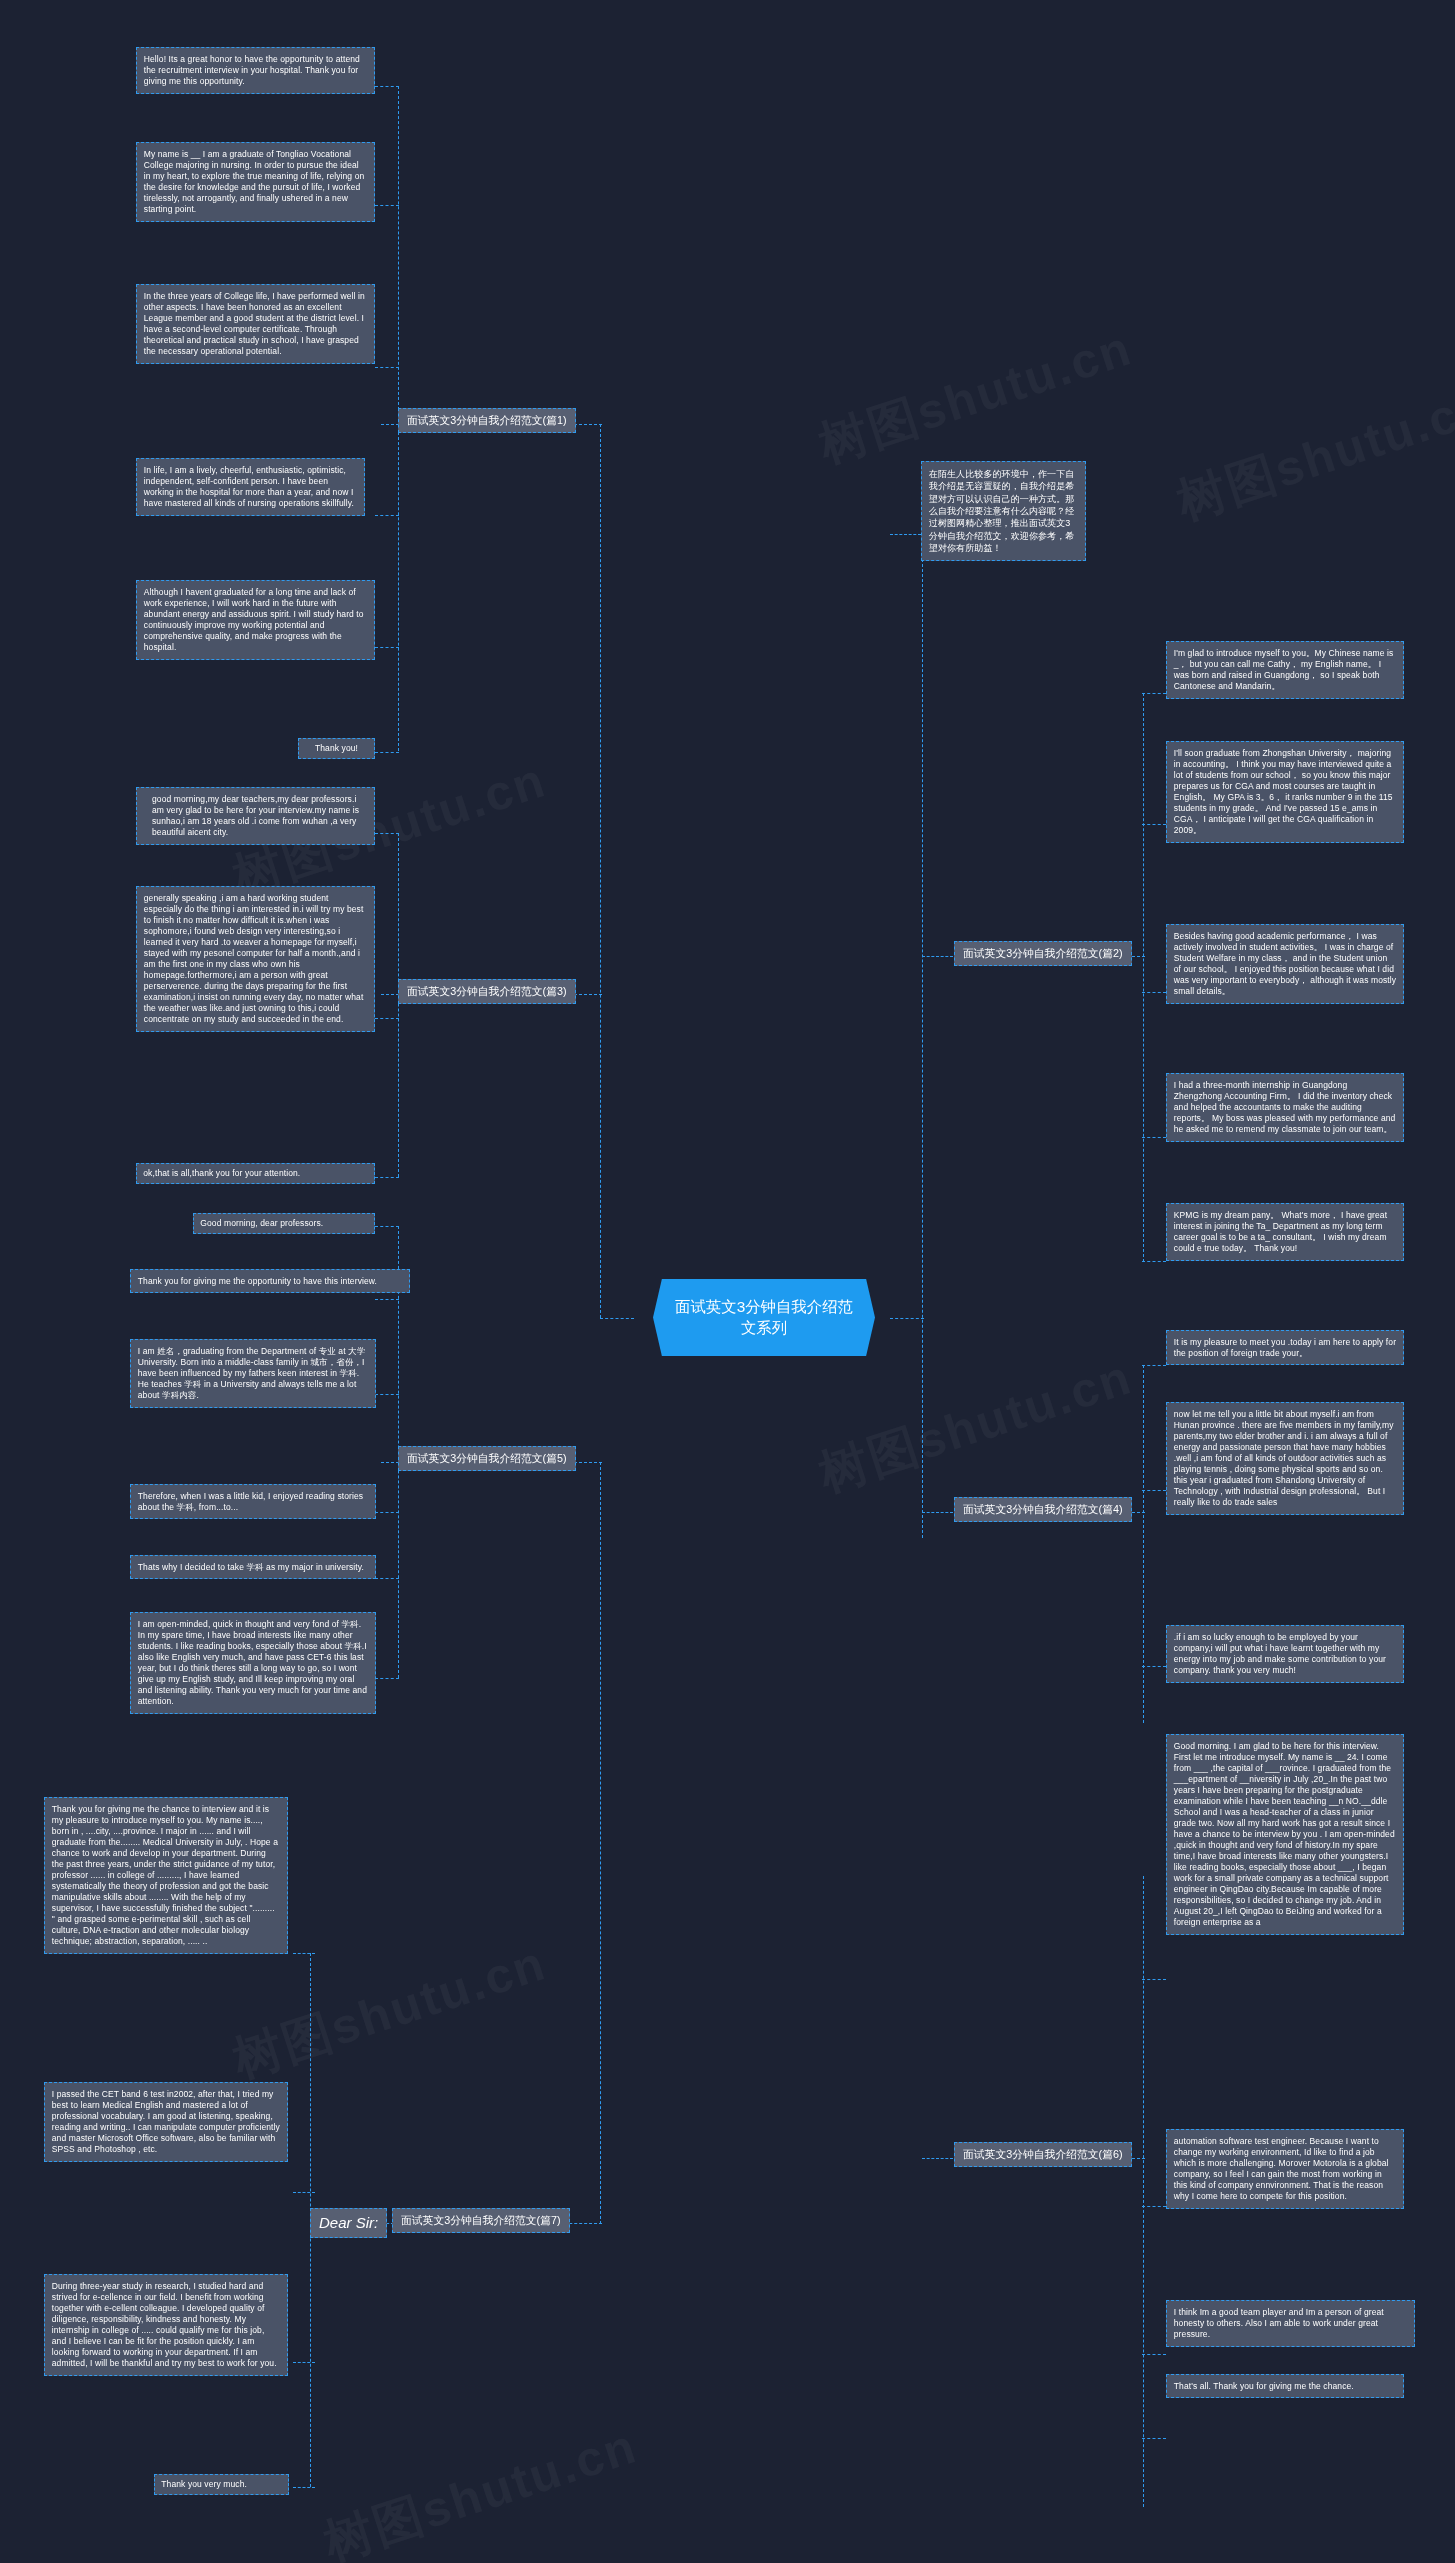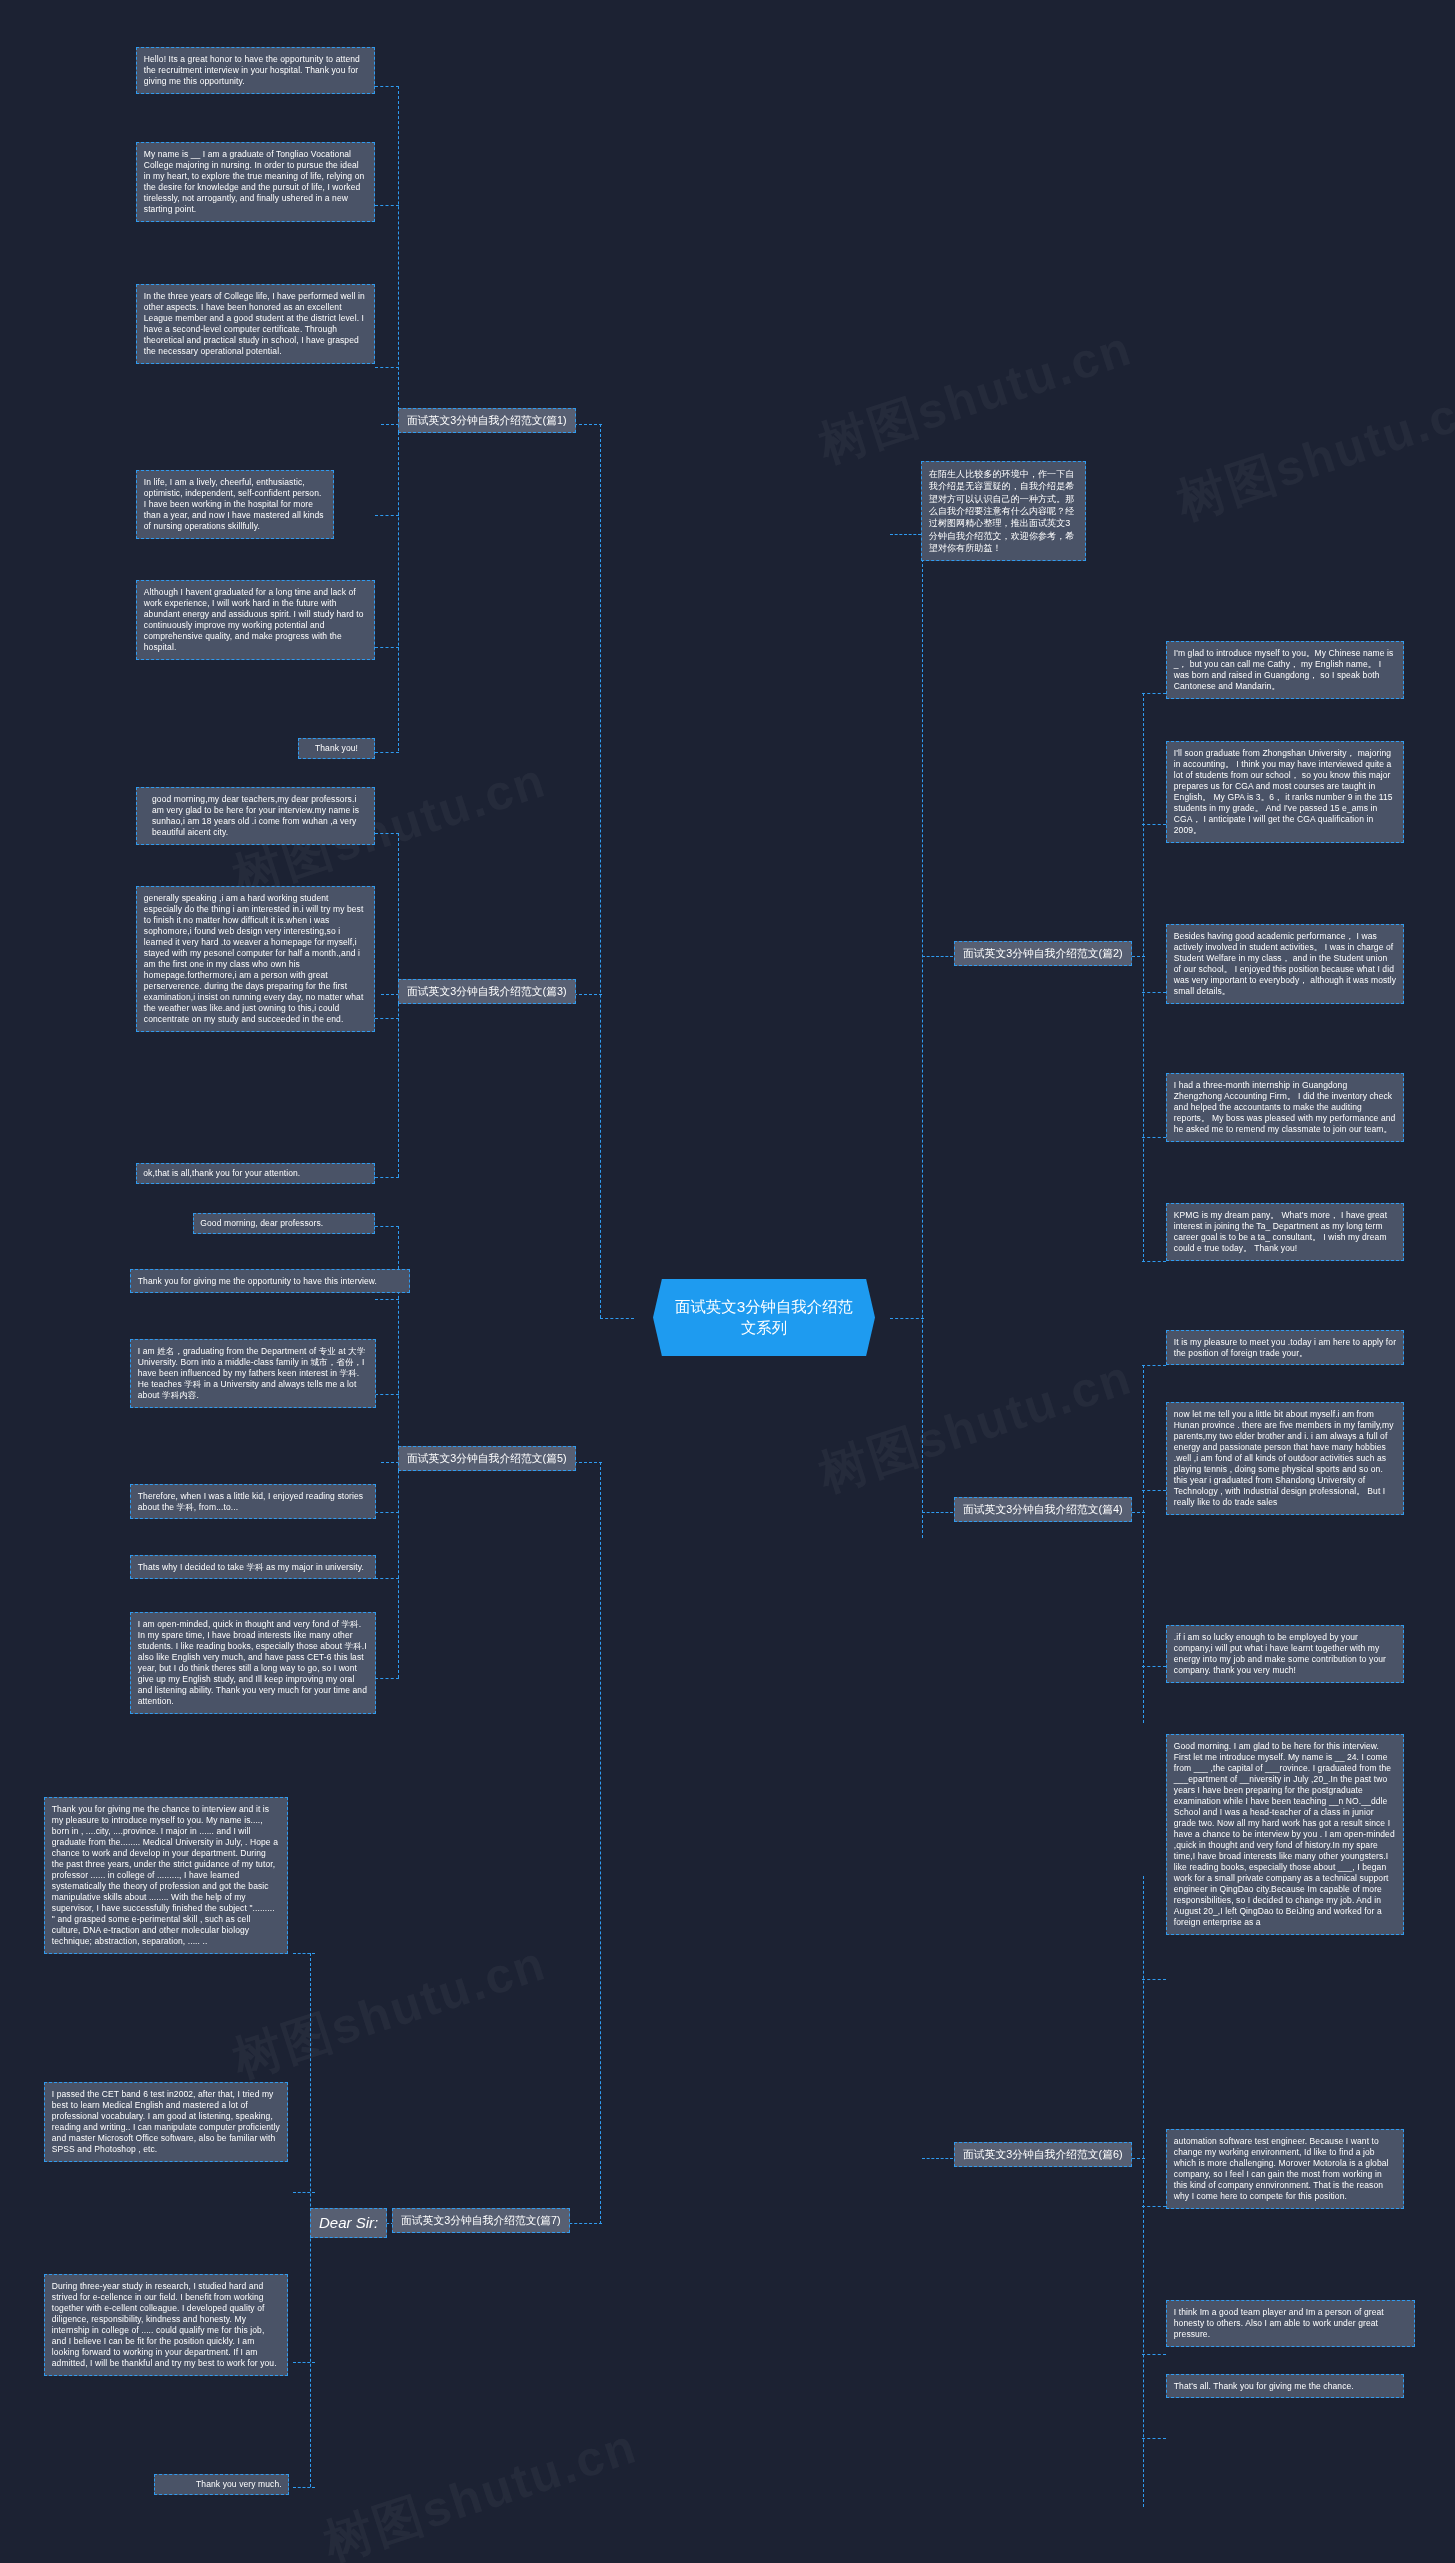--- a/index.html
+++ b/index.html
@@ -164,21 +164,21 @@
 
   <div class="node cn" style="left:921px;top:461px;width:165px;">在陌生人比较多的环境中，作一下自我介绍是无容置疑的，自我介绍是希望对方可以认识自己的一种方式。那么自我介绍要注意有什么内容呢？经过树图网精心整理，推出面试英文3分钟自我介绍范文，欢迎你参考，希望对你有所助益！</div>
 
   <div class="branch" style="left:398px;top:408px;">
     <span>面试英文3分钟自我介绍范文(篇1)</span>
   </div>
 
   <div class="node" style="left:136px;top:47px;width:239px;">Hello! Its a great honor to have the opportunity to attend the recruitment interview in your hospital. Thank you for giving me this opportunity.</div>
   <div class="node" style="left:136px;top:142px;width:239px;">My name is __ I am a graduate of Tongliao Vocational College majoring in nursing. In order to pursue the ideal in my heart, to explore the true meaning of life, relying on the desire for knowledge and the pursuit of life, I worked tirelessly, not arrogantly, and finally ushered in a new starting point.</div>
   <div class="node" style="left:136px;top:284px;width:239px;">In the three years of College life, I have performed well in other aspects. I have been honored as an excellent League member and a good student at the district level. I have a second-level computer certificate. Through theoretical and practical study in school, I have grasped the necessary operational potential.</div>
-  <div class="node" style="left:136px;top:458px;width:198px;margin-top:12px;">In life, I am a lively, cheerful, enthusiastic, optimistic, independent, self-confident person. I have been working in the hospital for more than a year, and now I have mastered all kinds of nursing operations skillfully.</div>
+  <div class="node" style="left:136px;top:458px;width:229px;">In life, I am a lively, cheerful, enthusiastic, optimistic, independent, self-confident person. I have been working in the hospital for more than a year, and now I have mastered all kinds of nursing operations skillfully.</div>
   <div class="node" style="left:136px;top:580px;width:239px;">Although I havent graduated for a long time and lack of work experience, I will work hard in the future with abundant energy and assiduous spirit. I will study hard to continuously improve my working potential and comprehensive quality, and make progress with the hospital.</div>
   <div class="node small" style="left:298px;top:738px;width:77px;text-align:center;">Thank you!</div>
 
   <div class="branch" style="left:398px;top:979px;">
     <span>面试英文3分钟自我介绍范文(篇3)</span>
   </div>
 
   <div class="node" style="left:136px;top:787px;width:239px;padding-left:15px;">good morning,my dear teachers,my dear professors.i am very glad to be here for your interview.my name is sunhao,i am 18 years old .i come from wuhan ,a very beautiful aicent city.</div>
   <div class="node" style="left:136px;top:886px;width:239px;">generally speaking ,i am a hard working student especially do the thing i am interested in.i will try my best to finish it no matter how difficult it is.when i was sophomore,i found web design very interesting,so i learned it very hard .to weaver a homepage for myself,i stayed with my pesonel computer for half a month.,and i am the first one in my class who own his homepage.forthermore,i am a person with great perserverence. during the days preparing for the first examination,i insist on running every day, no matter what the weather was like.and just owning to this,i could concentrate on my study and succeeded in the end.</div>
   <div class="node small" style="left:136px;top:1163px;width:239px;">ok,that is all,thank you for your attention.</div>
@@ -197,21 +197,21 @@
   <div class="branch" style="left:392px;top:2208px;">
     <span>面试英文3分钟自我介绍范文(篇7)</span>
   </div>
   <div class="branch" style="left:310px;top:2208px;font-size:15px;font-style:italic;">
     <span>Dear Sir:</span>
   </div>
 
   <div class="node" style="left:44px;top:1797px;width:244px;">Thank you for giving me the chance to interview and it is my pleasure to introduce myself to you. My name is....,  born in , ....city, ....province. I major in ...... and I will graduate from the........ Medical University in July, . Hope a chance to work and develop in your department. During the past three years, under the strict guidance of my tutor, professor ...... in college of ........., I have learned systematically the theory of profession and got the basic manipulative skills about ........ With the help of my supervisor, I have successfully finished the subject "......... " and grasped some e-perimental skill , such as cell culture, DNA e-traction and other molecular biology technique; abstraction, separation, ..... ..</div>
   <div class="node" style="left:44px;top:2082px;width:244px;">I passed the CET band 6 test in2002, after that, I tried my best to learn Medical English and mastered a lot of professional vocabulary. I am good at listening, speaking, reading and writing.. I can manipulate computer proficiently and master Microsoft Office software, also be familiar with SPSS and Photoshop , etc.</div>
   <div class="node" style="left:44px;top:2274px;width:244px;">During three-year study in research, I studied hard and strived for e-cellence in our field. I benefit from working together with e-cellent colleague. I developed quality of diligence, responsibility, kindness and honesty. My internship in college of ..... could qualify me for this job, and I believe I can be fit for the position quickly. I am looking forward to working in your department. If I am admitted, I will be thankful and try my best to work for you.</div>
-  <div class="node small" style="left:154px;top:2474px;width:135px;text-align:right;">Thank you very much.</div>
+  <div class="node small" style="left:154px;top:2474px;width:135px;text-align:left;">Thank you very much.</div>
 
   <div class="branch" style="left:954px;top:941px;">
     <span>面试英文3分钟自我介绍范文(篇2)</span>
   </div>
 
   <div class="node" style="left:1166px;top:641px;width:238px;">I'm glad to introduce myself to you。My Chinese name is _， but you can call me Cathy， my English name。 I was born and raised in Guangdong， so I speak both Cantonese and Mandarin。</div>
   <div class="node" style="left:1166px;top:741px;width:238px;">I'll soon graduate from Zhongshan University， majoring in accounting。 I think you may have interviewed quite a lot of students from our school， so you know this major prepares us for CGA and most courses are taught in English。 My GPA is 3。6， it ranks number 9 in the 115 students in my grade。 And I've passed 15 e_ams in CGA， I anticipate I will get the CGA qualification in 2009。</div>
   <div class="node" style="left:1166px;top:924px;width:238px;">Besides having good academic performance， I was actively involved in student activities。 I was in charge of Student Welfare in my class， and in the Student union of our school。 I enjoyed this position because what I did was very important to everybody， although it was mostly small details。</div>
   <div class="node" style="left:1166px;top:1073px;width:238px;">I had a three-month internship in Guangdong Zhengzhong Accounting Firm。 I did the inventory check and helped the accountants to make the auditing reports。 My boss was pleased with my performance and he asked me to remend my classmate to join our team。</div>
   <div class="node" style="left:1166px;top:1203px;width:238px;">KPMG is my dream pany。 What's more， I have great interest in joining the Ta_ Department as my long term career goal is to be a ta_ consultant。 I wish my dream could e true today。 Thank you!</div>

